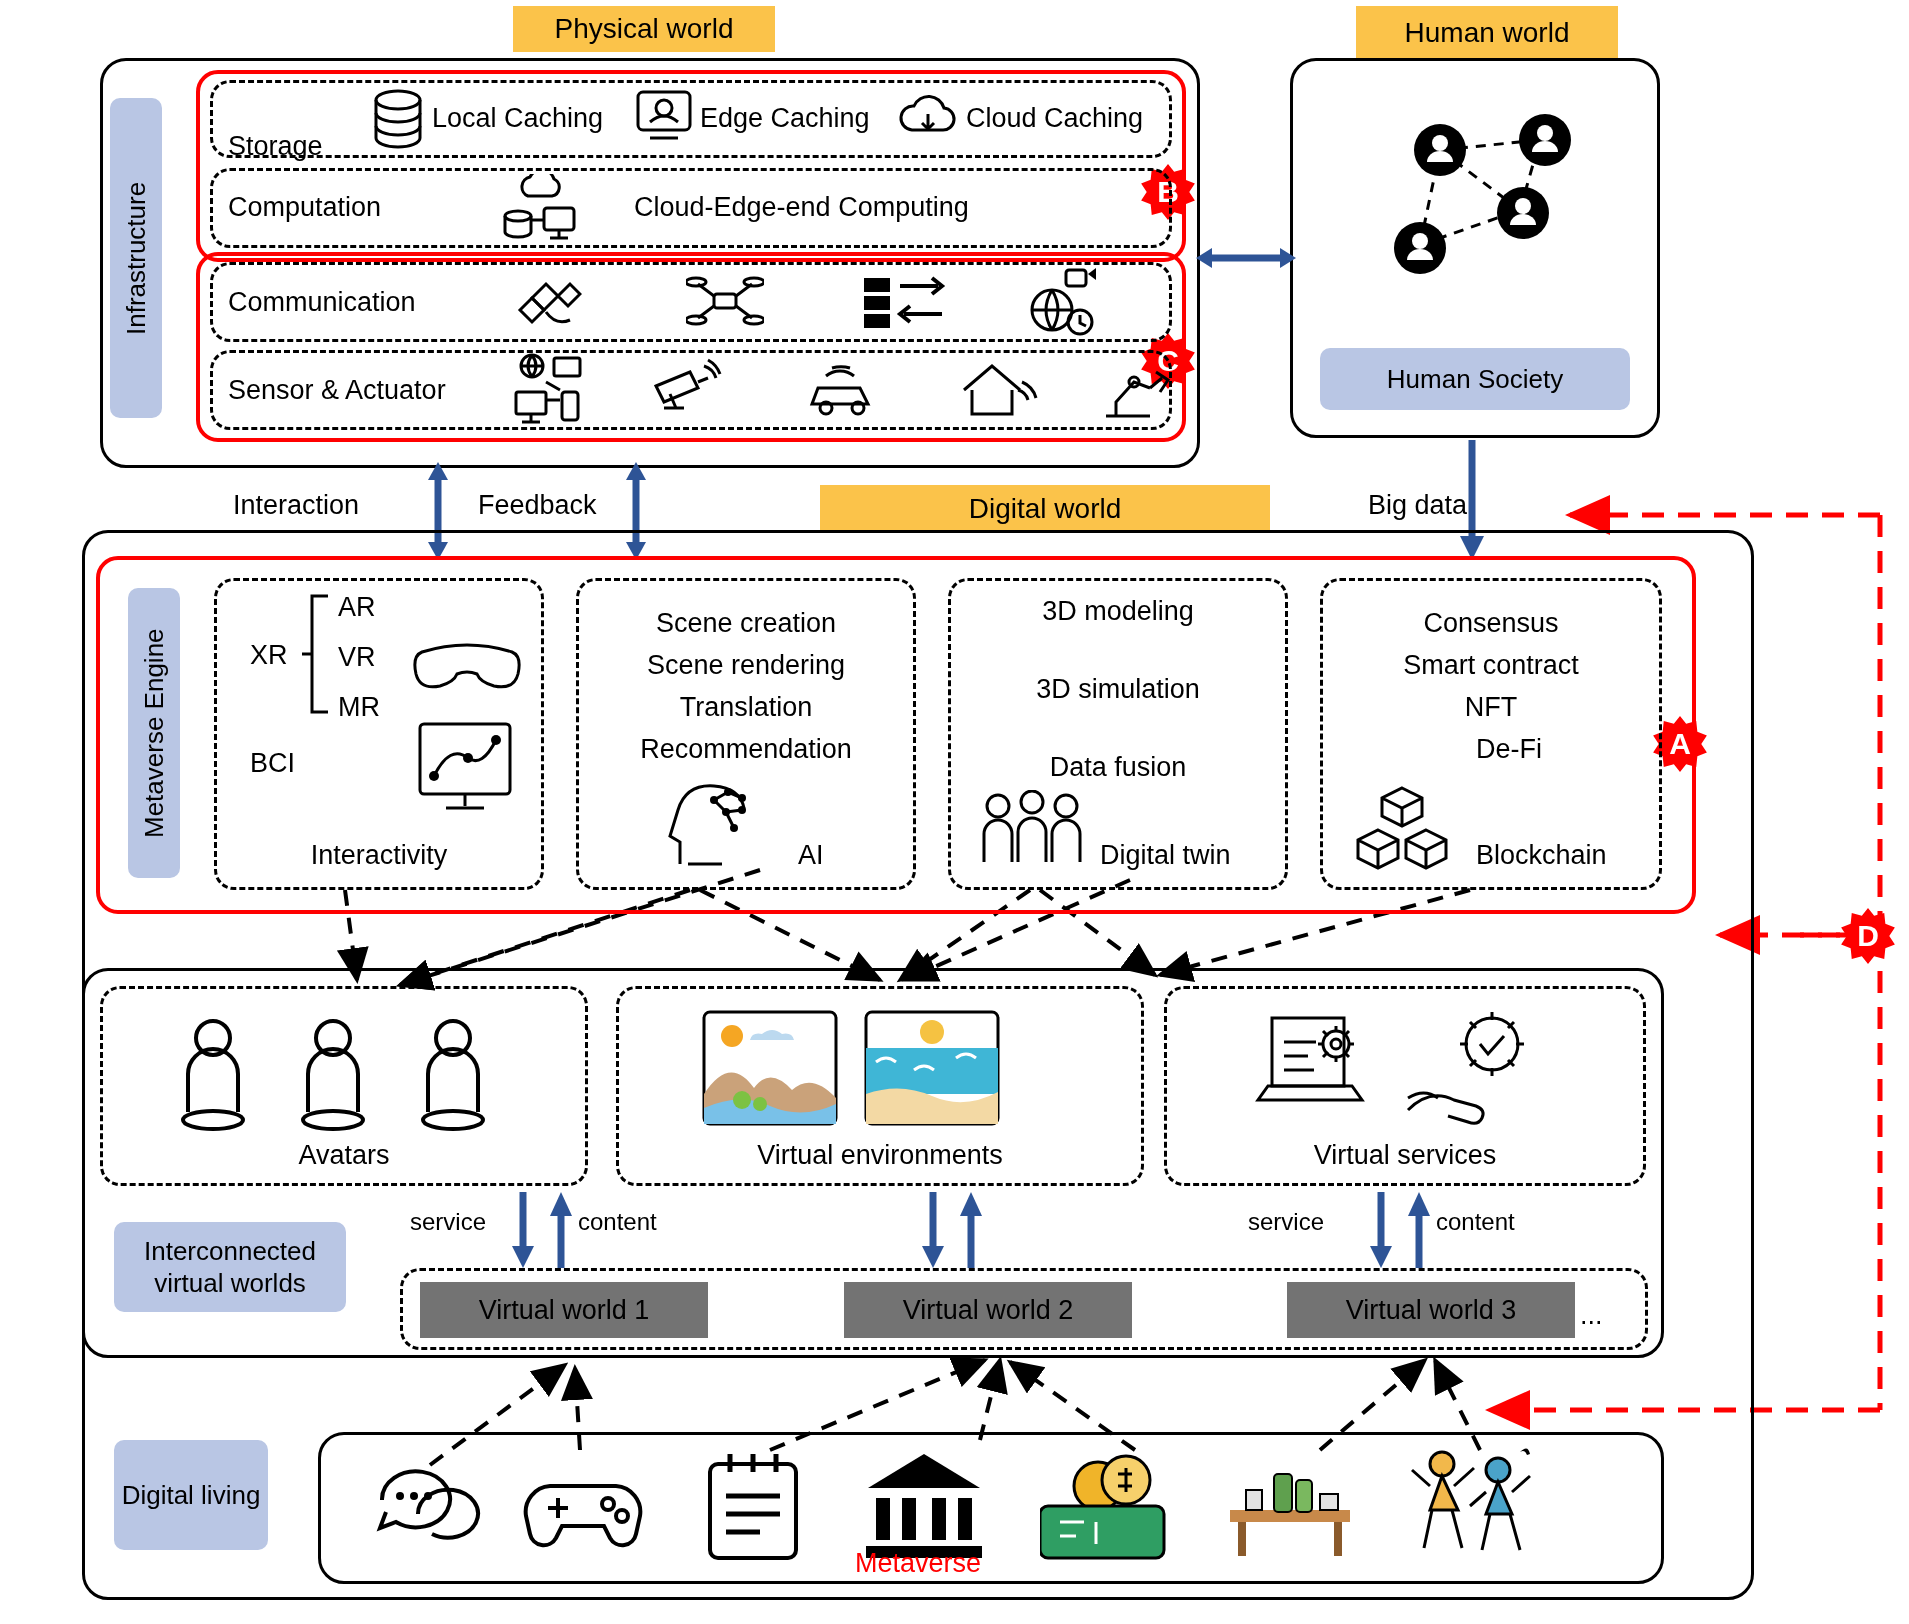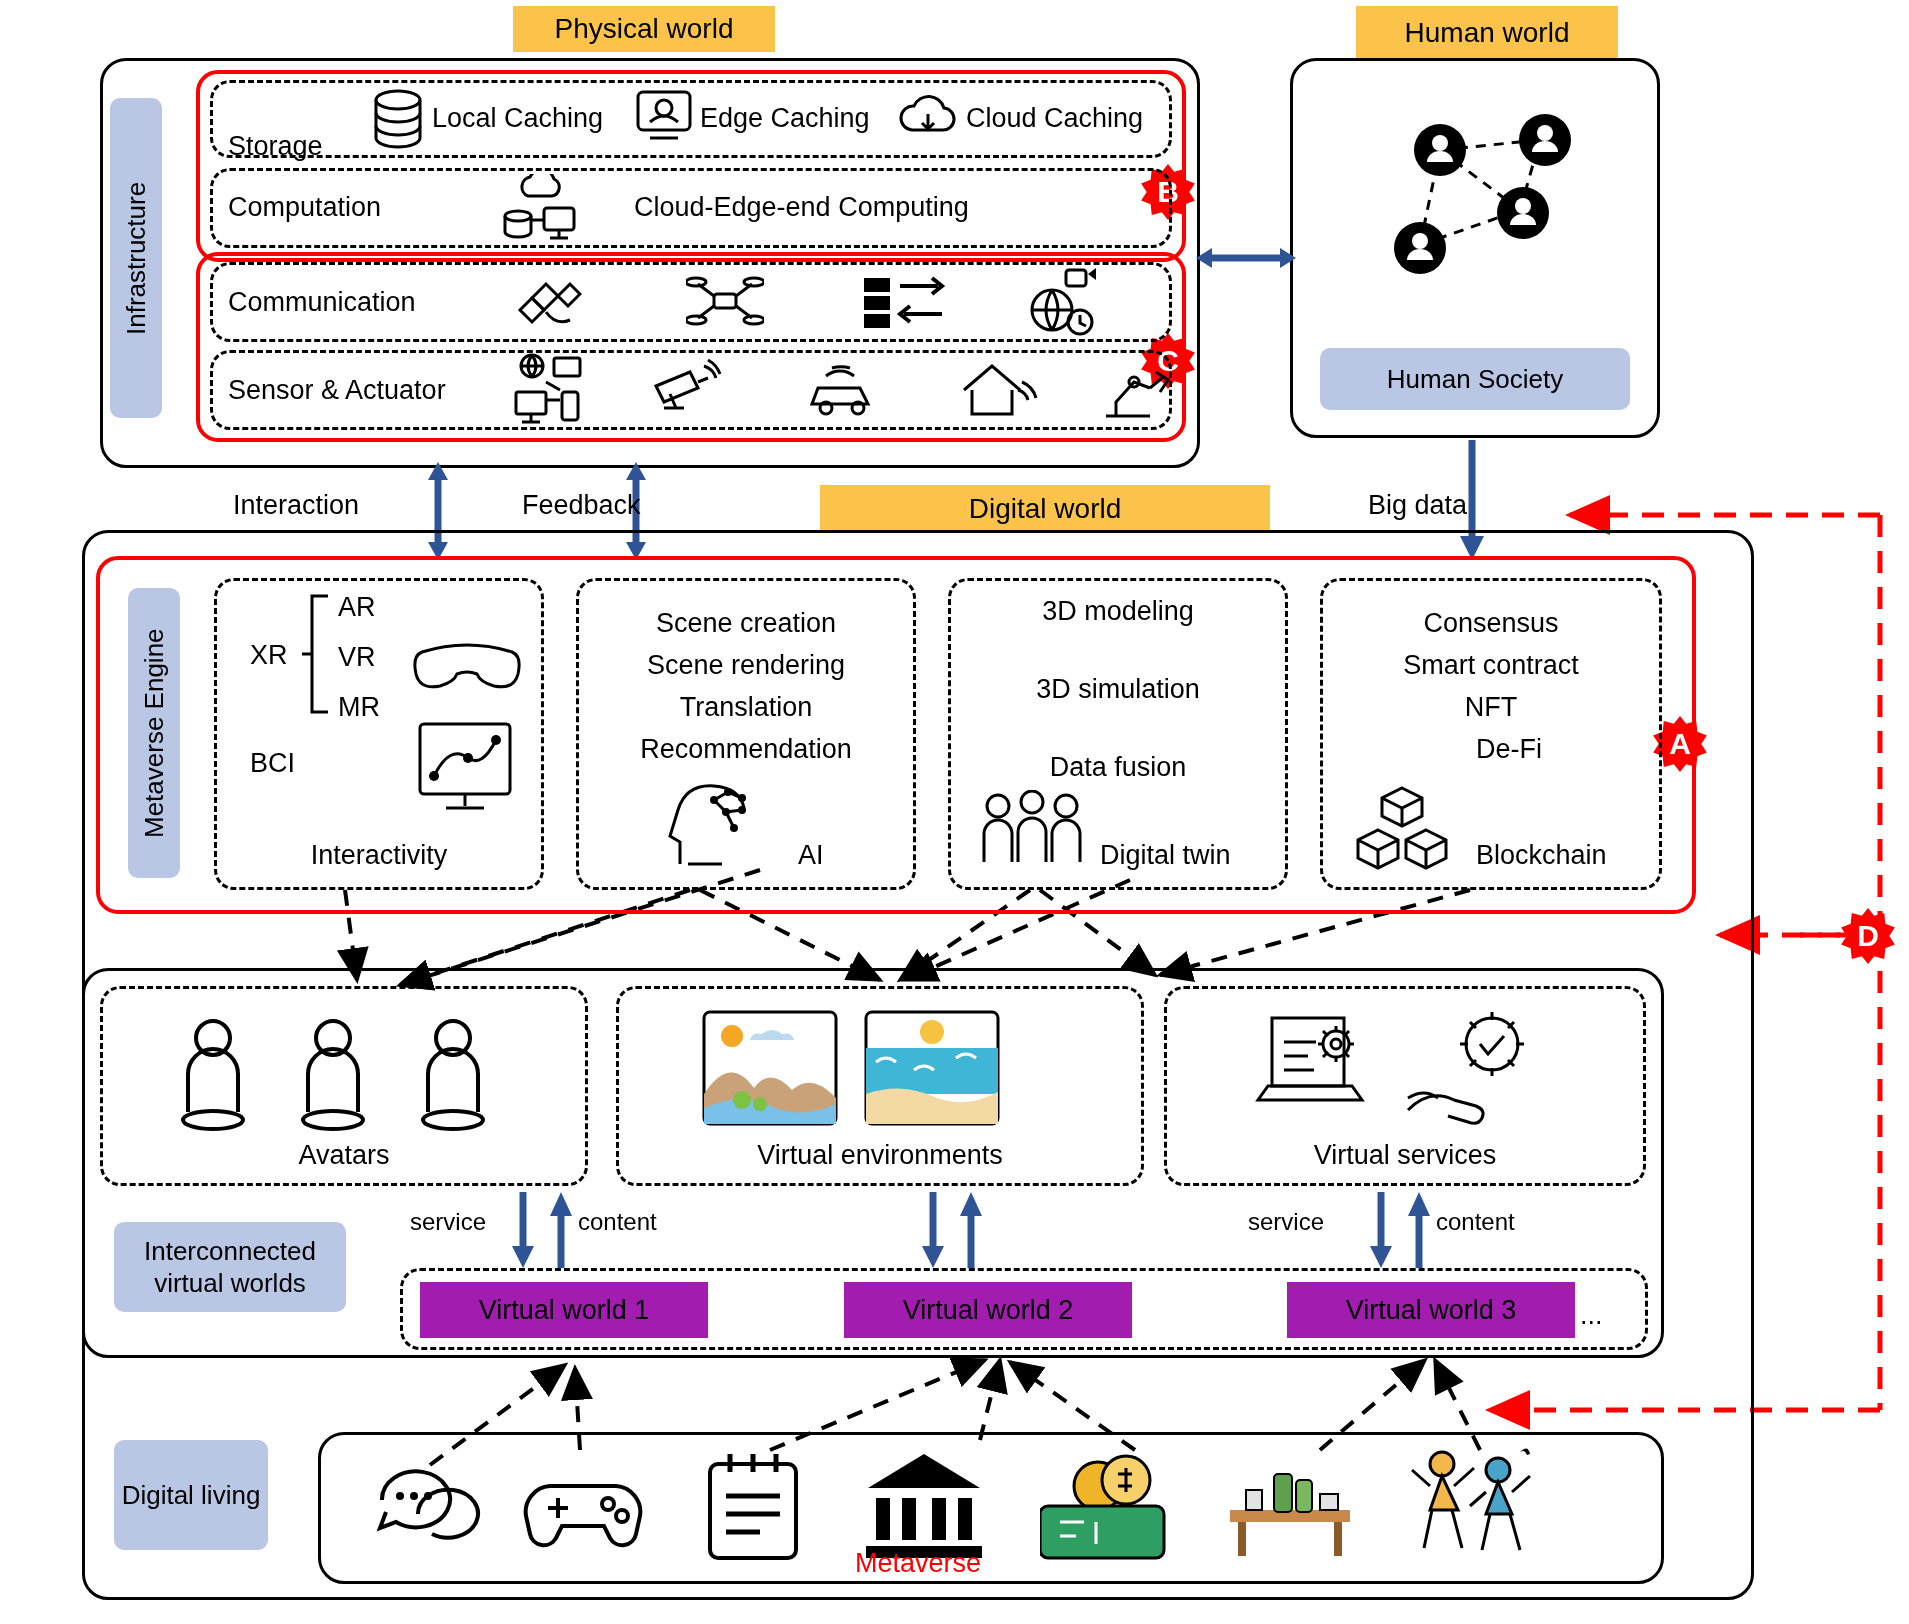--- a/index.html
+++ b/index.html
@@ -8,21 +8,21 @@
   .center{text-align:center;}
 
   
   .solid-box{position:absolute;border:3px solid #000;border-radius:26px;box-sizing:border-box;}
   .dash-box{position:absolute;border:3px dashed #000;border-radius:20px;box-sizing:border-box;}
   .red-box{position:absolute;border:4px solid #ff0000;border-radius:22px;box-sizing:border-box;}
   .yellow-tag{position:absolute;background:#fbc34a;display:flex;align-items:center;justify-content:center;
               font-size:28px;box-sizing:border-box;}
   .blue-tag{position:absolute;background:#b9c6e4;border-radius:10px;display:flex;align-items:center;
             justify-content:center;text-align:center;font-size:26px;box-sizing:border-box;}
-  .green-tag{position:absolute;background:#a21caf;display:flex;align-items:center;justify-content:center;
+  .green-tag{position:absolute;background:#737373;display:flex;align-items:center;justify-content:center;
              font-size:27px;box-sizing:border-box;}
   .vert{writing-mode:vertical-rl;transform:rotate(180deg);}
 
   
   .badge{position:absolute;width:56px;height:56px;display:flex;align-items:center;justify-content:center;
          color:#fff;font-weight:bold;font-size:30px;background:#ff0000;
          clip-path:polygon(50% 0%,61% 14%,79% 9%,81% 28%,98% 35%,88% 50%,98% 65%,81% 72%,79% 91%,61% 86%,50% 100%,39% 86%,21% 91%,19% 72%,2% 65%,12% 50%,2% 35%,19% 28%,21% 9%,39% 14%);}
   svg.layer{position:absolute;left:0;top:0;width:1909px;height:1624px;pointer-events:none;}
 
   .txt{position:absolute;font-size:27px;}
@@ -236,21 +236,21 @@
   <path d="M20,14 V84" stroke="#2e5496" stroke-width="7"></path>
   <path d="M20,0 L30,18 L10,18 z" fill="#2e5496"></path>
   <path d="M20,98 L30,80 L10,80 z" fill="#2e5496"></path>
 </svg>
 <div class="txt" style="left:233px;top:490px;">Interaction</div>
 <svg class="abs" style="left:616px;top:462px;" width="40" height="98">
   <path d="M20,14 V84" stroke="#2e5496" stroke-width="7"></path>
   <path d="M20,0 L30,18 L10,18 z" fill="#2e5496"></path>
   <path d="M20,98 L30,80 L10,80 z" fill="#2e5496"></path>
 </svg>
-<div class="txt" style="left:478px;top:490px;margin-left:44px;">Feedback</div>
+<div class="txt" style="left:478px;top:490px;">Feedback</div>
 
 <div class="txt" style="left:1368px;top:490px;">Big data</div>
 <svg class="abs" style="left:1452px;top:440px;" width="40" height="120">
   <path d="M20,0 V100" stroke="#2e5496" stroke-width="7"></path>
   <path d="M20,120 L32,96 L8,96 z" fill="#2e5496"></path>
 </svg>
 
 <div class="yellow-tag" style="left:820px;top:485px;width:450px;height:48px;">
   <span>Digital world</span>
 </div>

